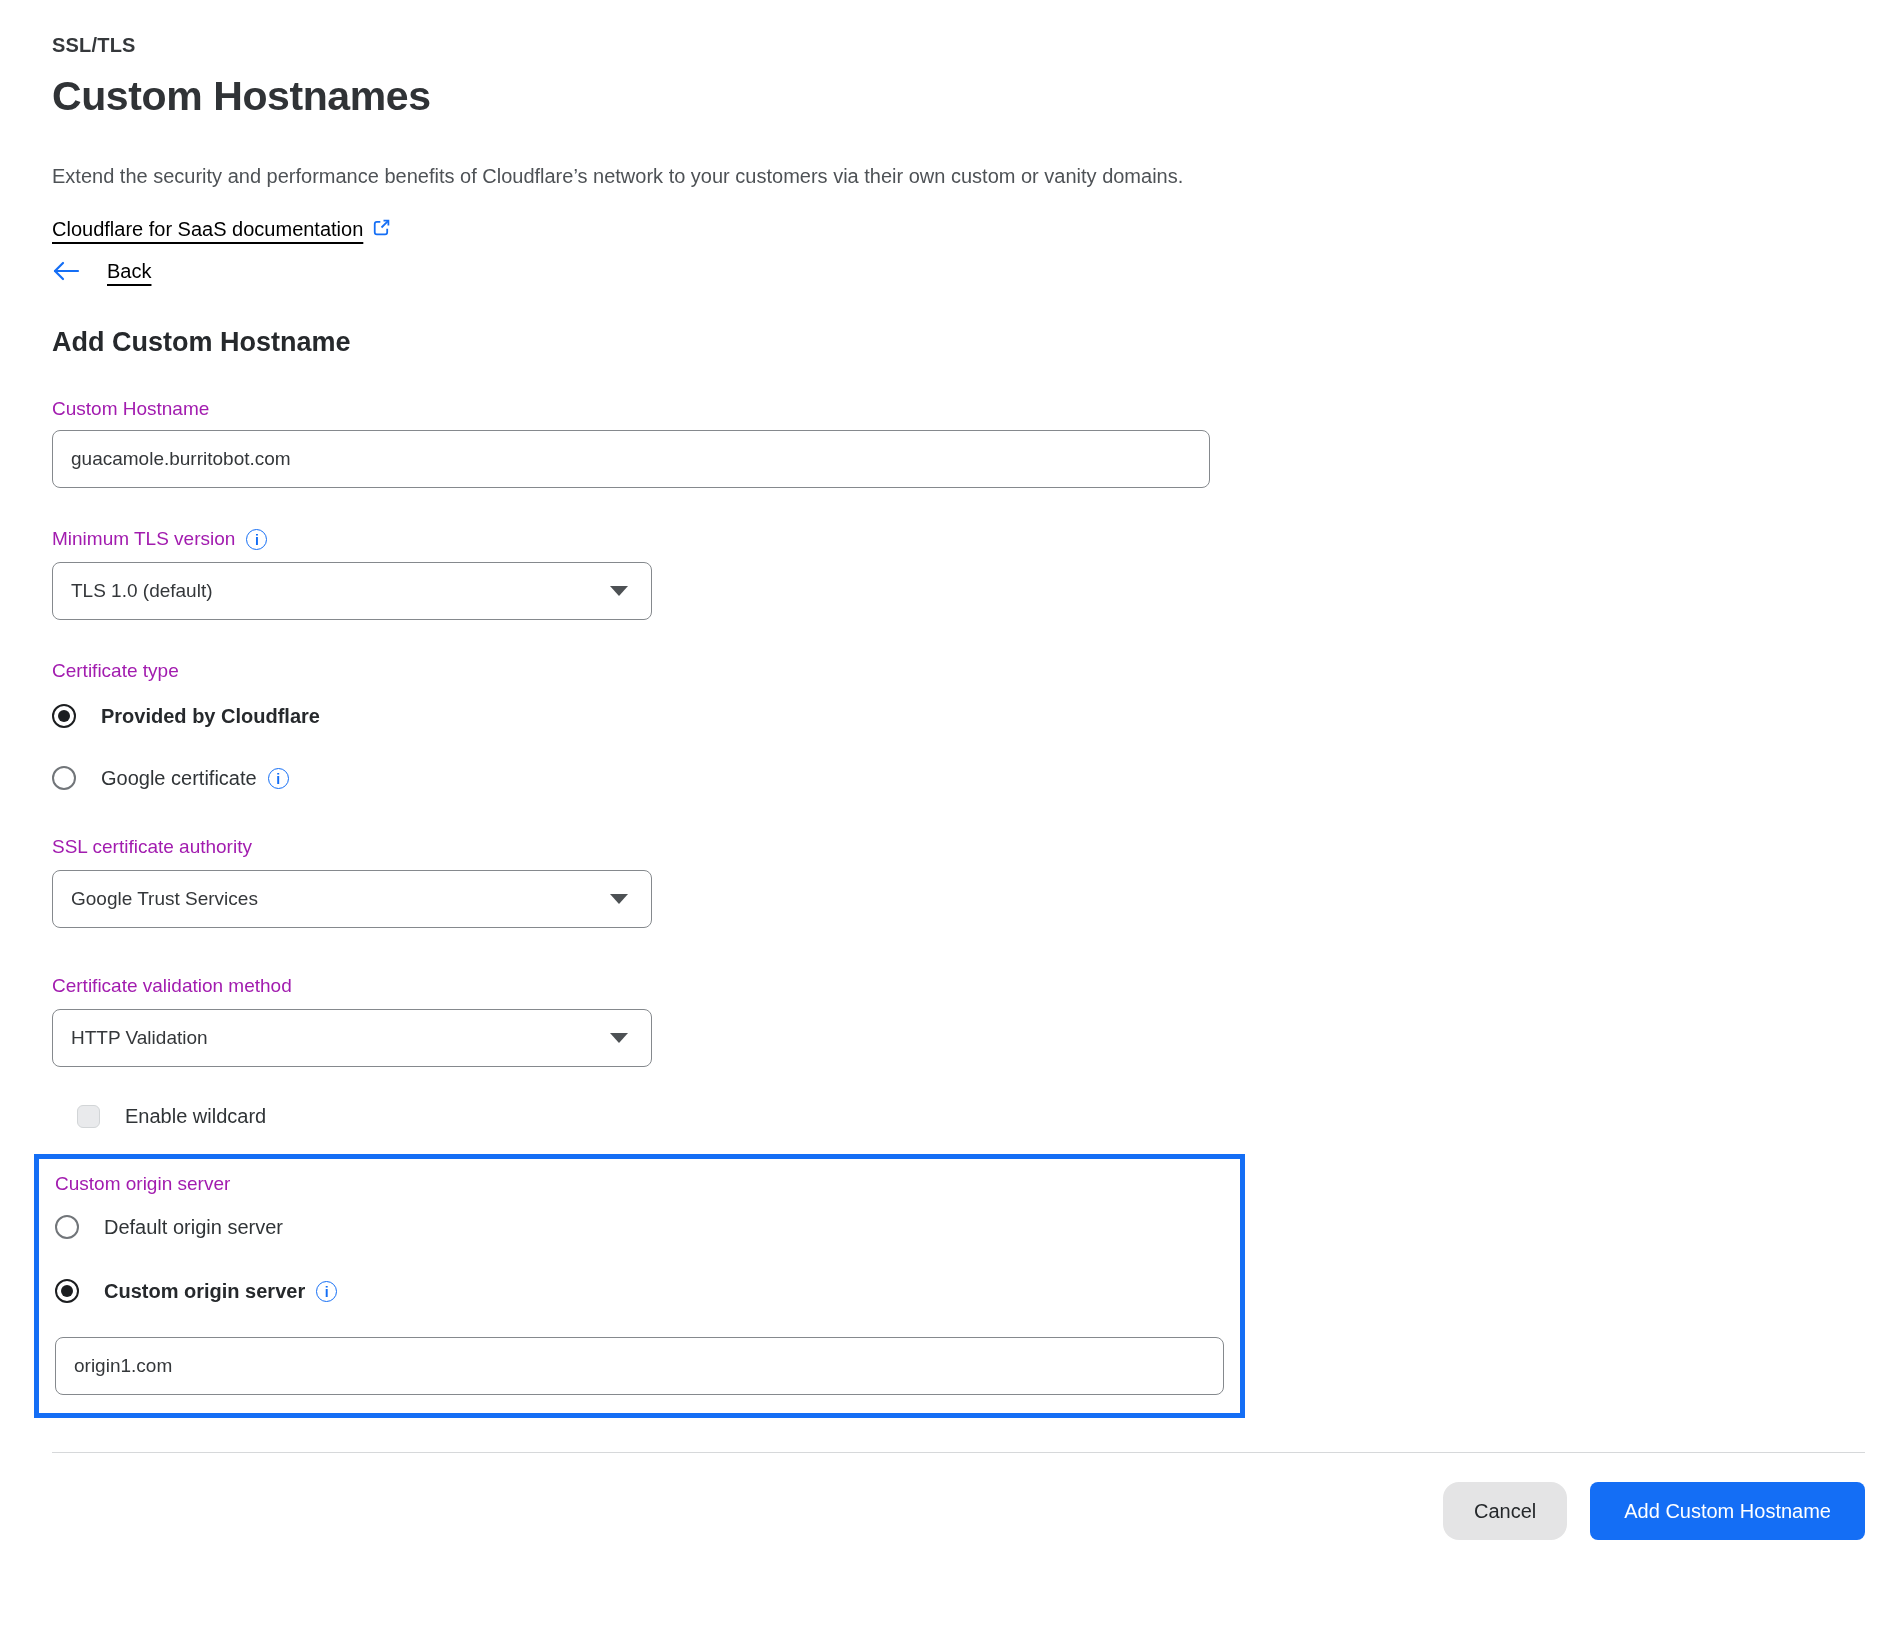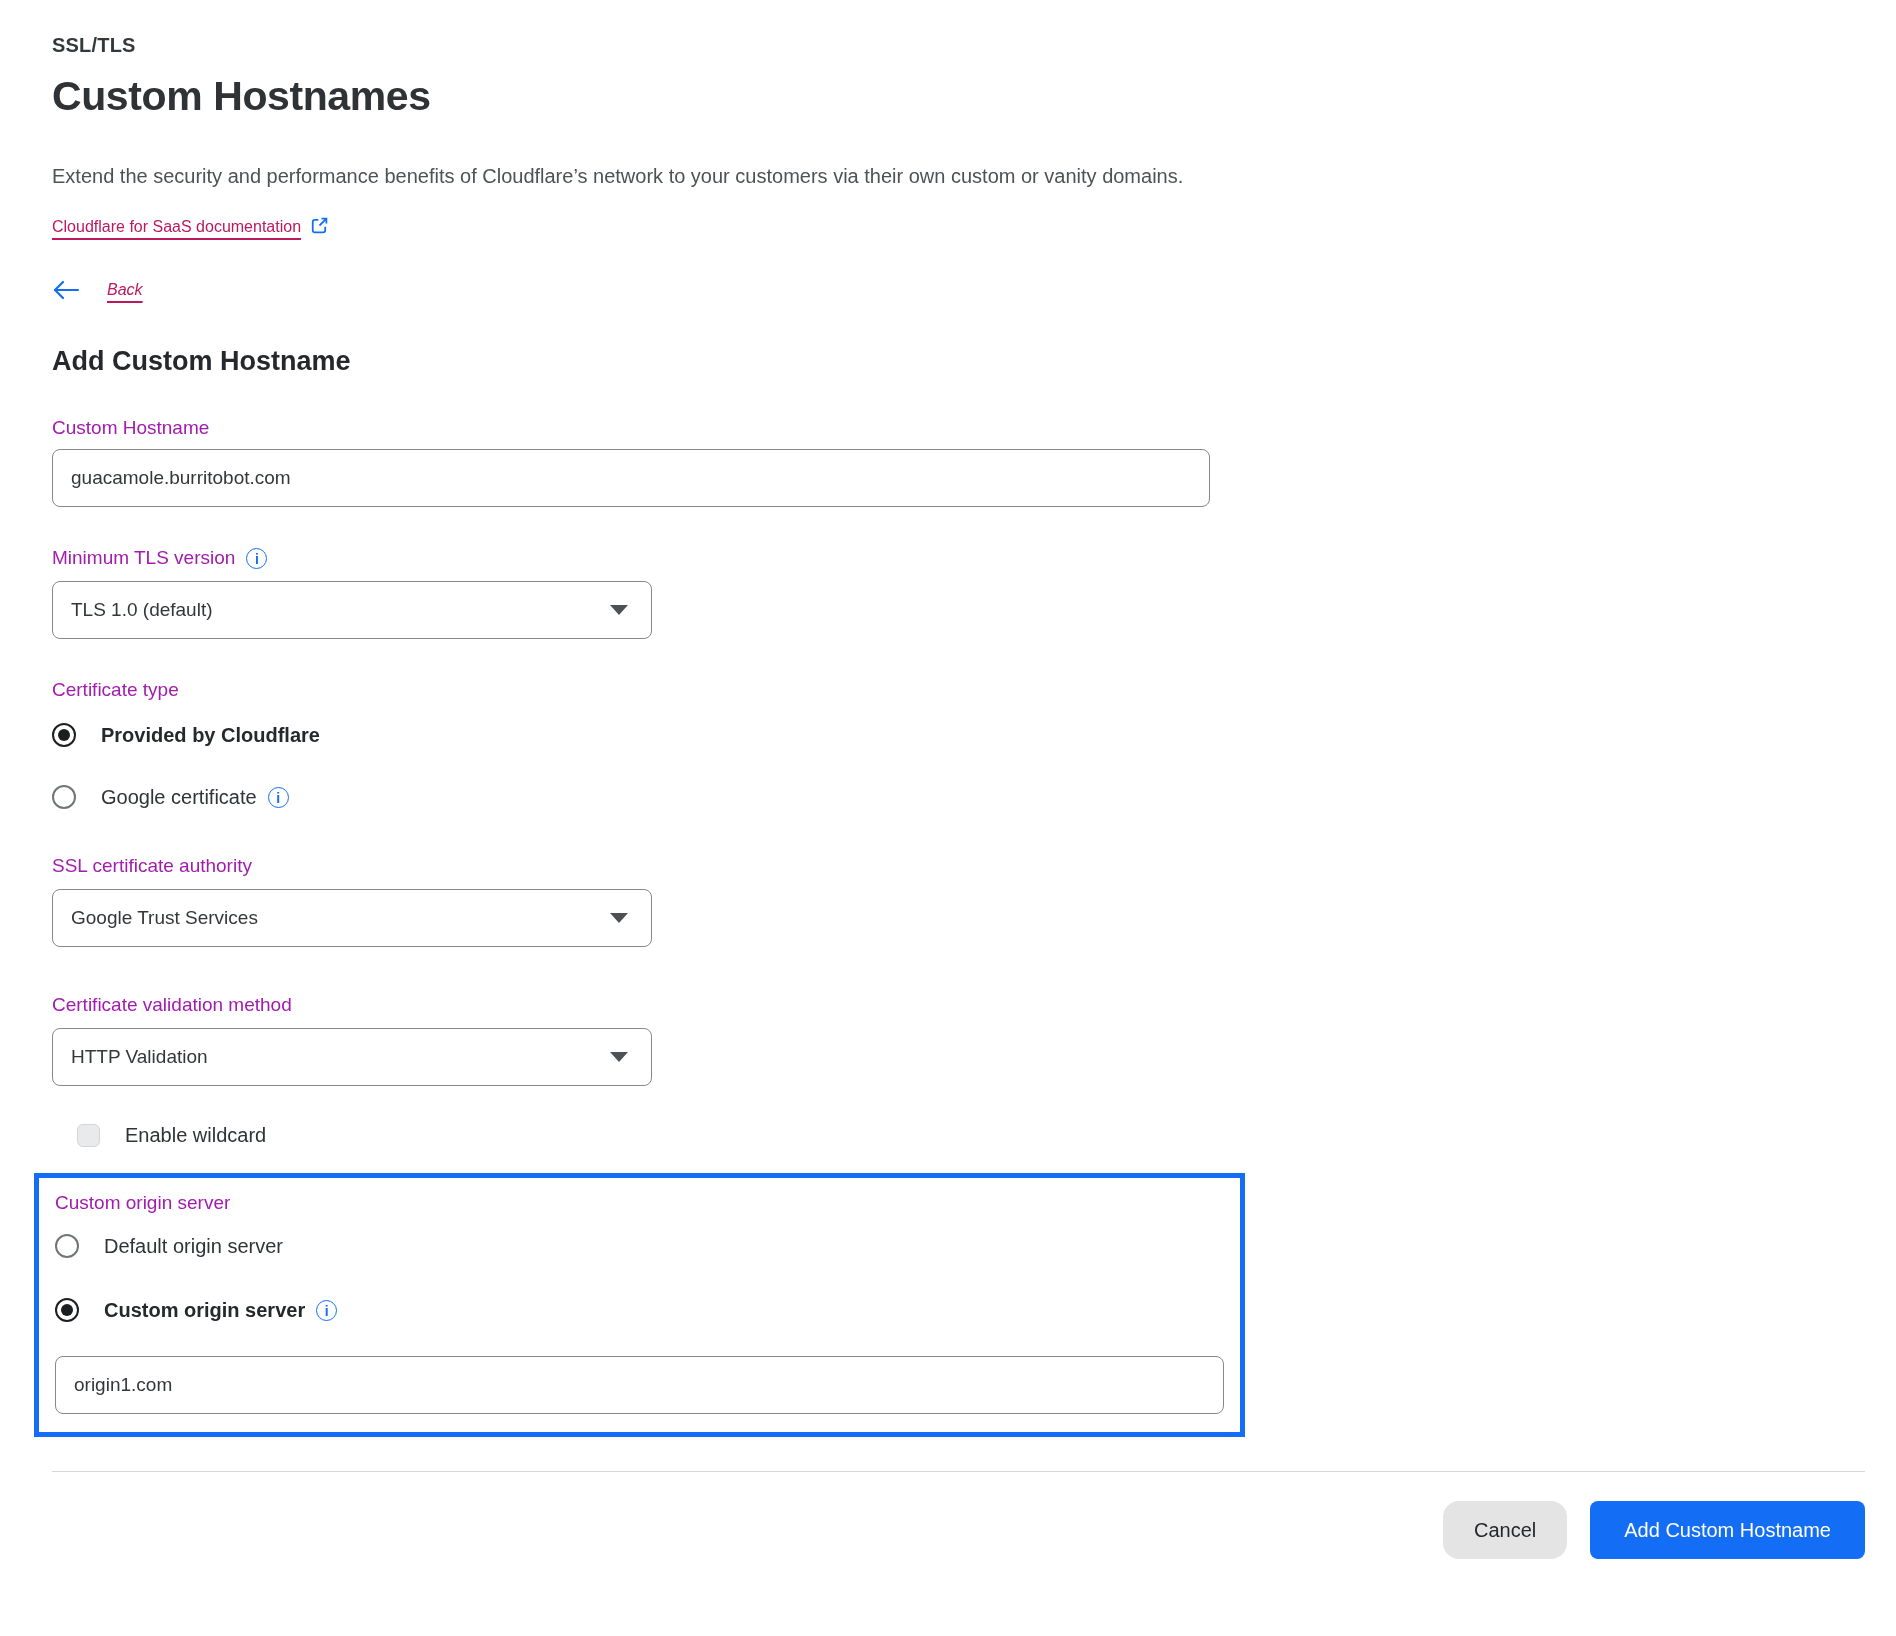--- a/index.html
+++ b/index.html
@@ -11,26 +11,26 @@
     overflow: hidden;
   }
   .page { width: 1896px; height: 1636px; padding: 34px 33px 0 52px; }
 
   .eyebrow { font-size: 20px; font-weight: 700; color: #35383b; letter-spacing: 0.2px; }
   .title { margin-top: 16px; font-size: 41px; font-weight: 700; color: #303336; letter-spacing: -0.4px; }
   .description { margin-top: 44px; font-size: 20px; color: #4e5256; line-height: 24px; }
 
   .doc-link-row { margin-top: 30px; display: flex; align-items: center; gap: 9px; }
   .link {
-    color: #be185d; font-size: 16px; cursor: pointer;
+    color: #000000; font-size: 20px; cursor: pointer;
     text-decoration: underline; text-underline-offset: 6px; text-decoration-thickness: 2px;
   }
   .ext-icon { display: inline-flex; margin-top: -4px; }
 
-  .back-row { margin-top: 42px; display: flex; align-items: center; gap: 27px; font-style: italic; }
+  .back-row { margin-top: 18px; display: flex; align-items: center; gap: 27px; }
   .back-arrow { display: inline-flex; cursor: pointer; }
 
   .form-heading { margin-top: 44px; font-size: 27px; font-weight: 700; color: #26292c; }
 
   .field-label { font-size: 19px; color: #a21caf; display: flex; align-items: center; gap: 11px; }
   .info-badge {
     width: 21px; height: 21px; border: 1.7px solid #146ef5; border-radius: 50%;
     display: inline-flex; align-items: center; justify-content: center;
     color: #146ef5; flex: none; cursor: pointer; margin-top: 1px;
   }

